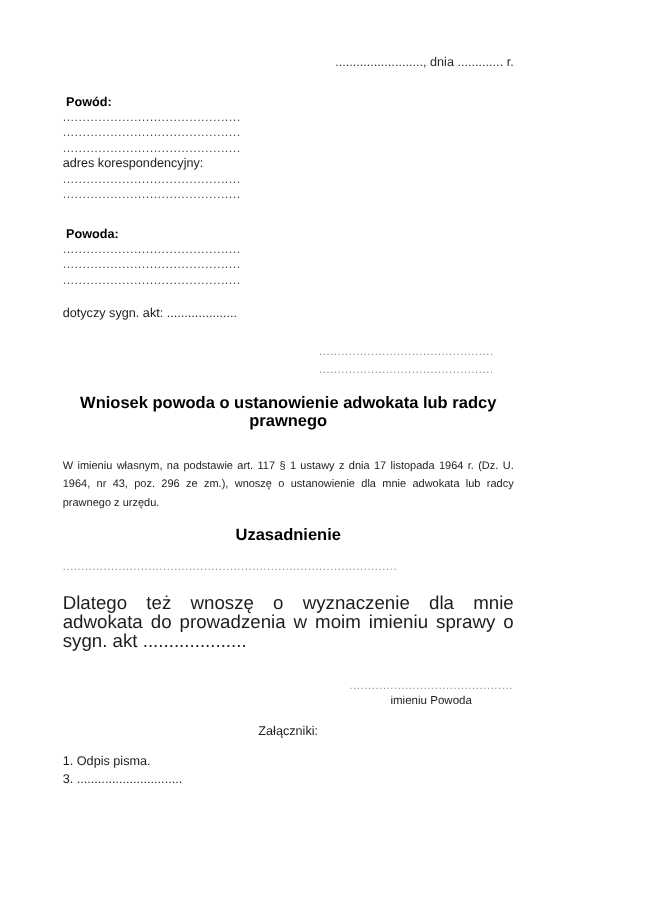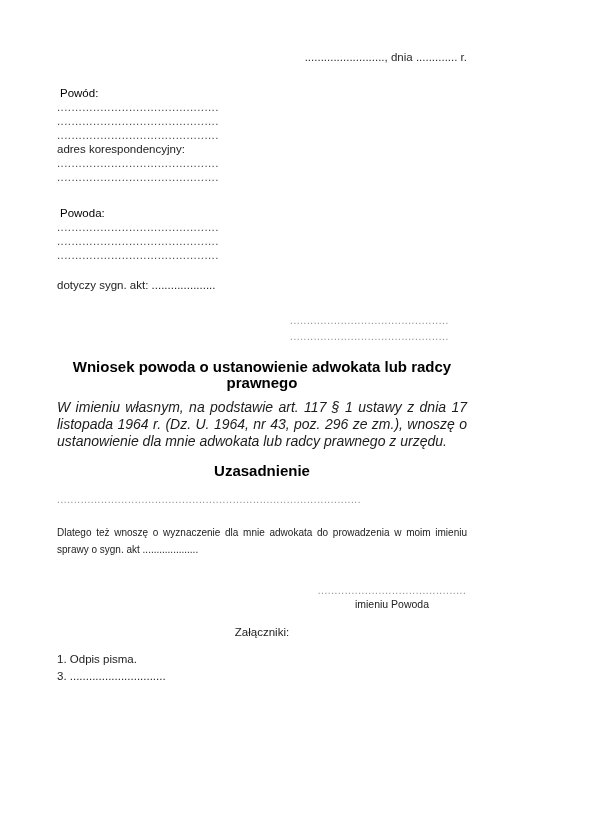--- a/index.html
+++ b/index.html
@@ -15,21 +15,21 @@
     line-height: 14px;
     color: #1c1c1c;
     overflow: hidden;
   }
   .date-line {
     text-align: right;
     color: #2a2a2a;
   }
   .party-block { margin-top: 22px; }
   .party-label {
-    font-weight: normal;
+    font-weight: bold;
     color: #000;
     padding-left: 3px;
   }
   .dotline {
     color: #4a4a4a;
     letter-spacing: 0.4px;
     white-space: nowrap;
     overflow: hidden;
   }
   .plain-label { color: #1c1c1c; }
@@ -49,42 +49,41 @@
   }
   .doc-title {
     margin-top: 14px;
     text-align: center;
     font-weight: bold;
     font-size: 15px;
     line-height: 16px;
     color: #000;
   }
   .body-par {
-    margin-top: 8px;
-    font-size: 14px;
+    margin-top: 24px;
+    font-size: 10px;
     line-height: 17px;
     text-align: justify;
     color: #1c1c1c;
-    font-style: italic;
   }
   .section-heading {
     margin-top: 13px;
     text-align: center;
     font-weight: bold;
     font-size: 15px;
     line-height: 16px;
     color: #000;
   }
   .justification-line {
     margin-top: 13px;
     width: 310px;
   }
   .closing-par {
     margin-top: 16px;
-    font-size: 10px;
+    font-size: 17px;
     line-height: 17px;
     text-align: justify;
     color: #1c1c1c;
   }
   .signature-block {
     margin-top: 27px;
     margin-left: auto;
     width: 150px;
     text-align: center;
   }

